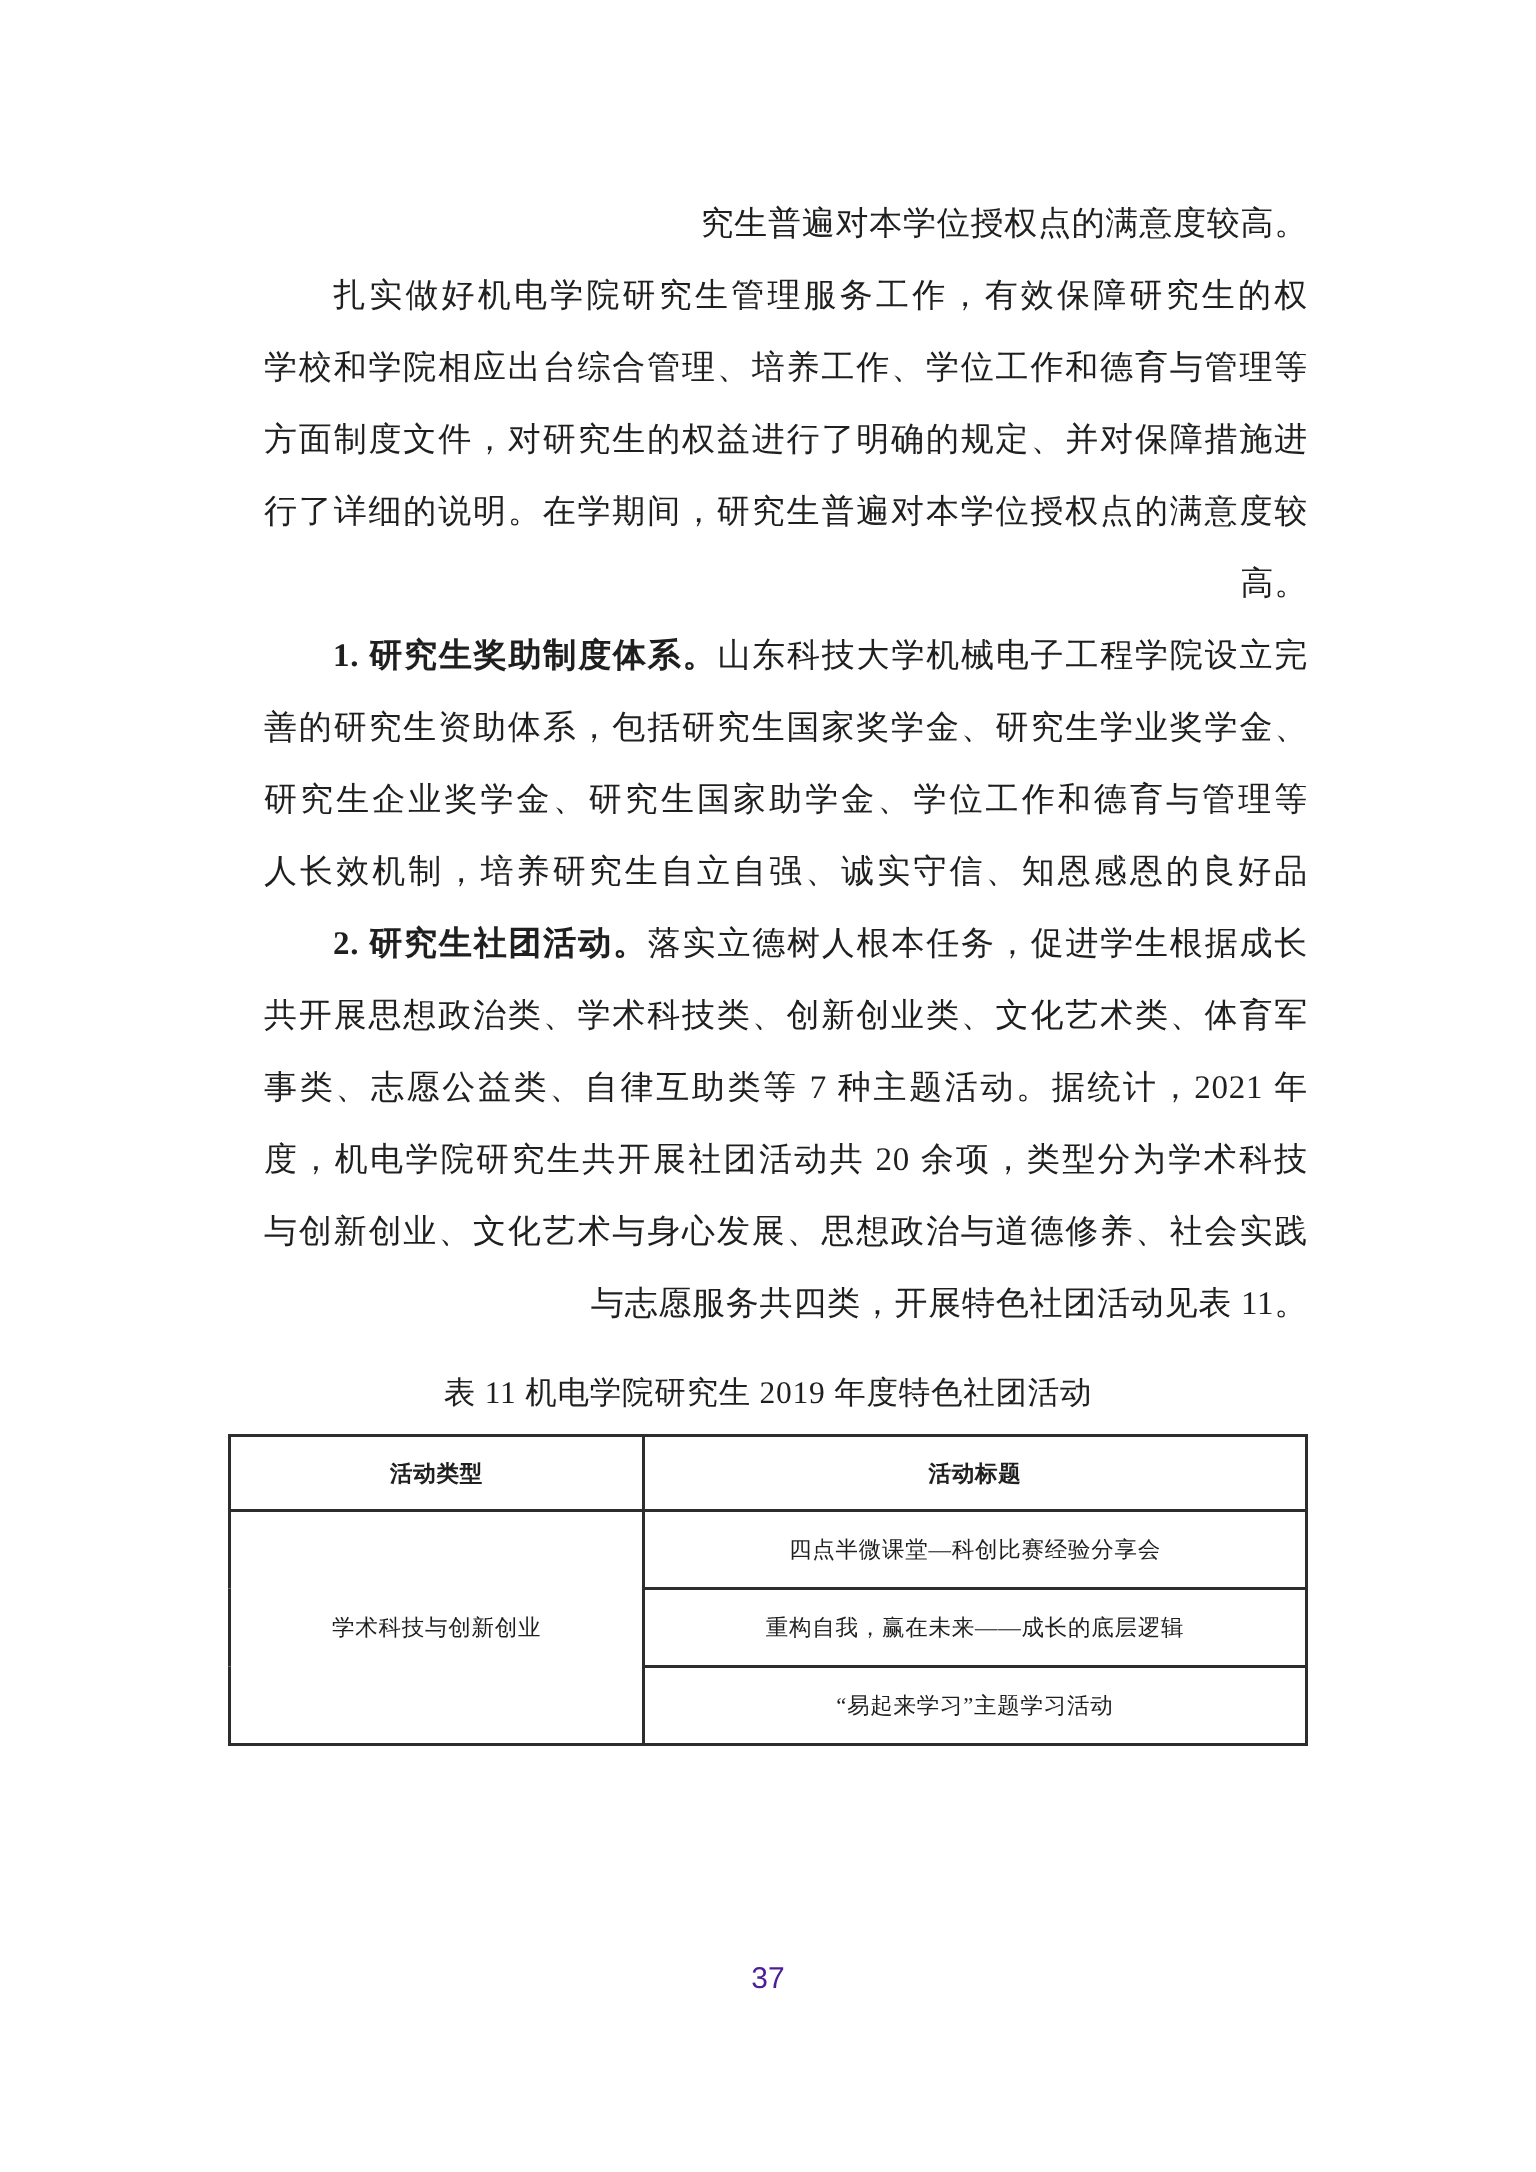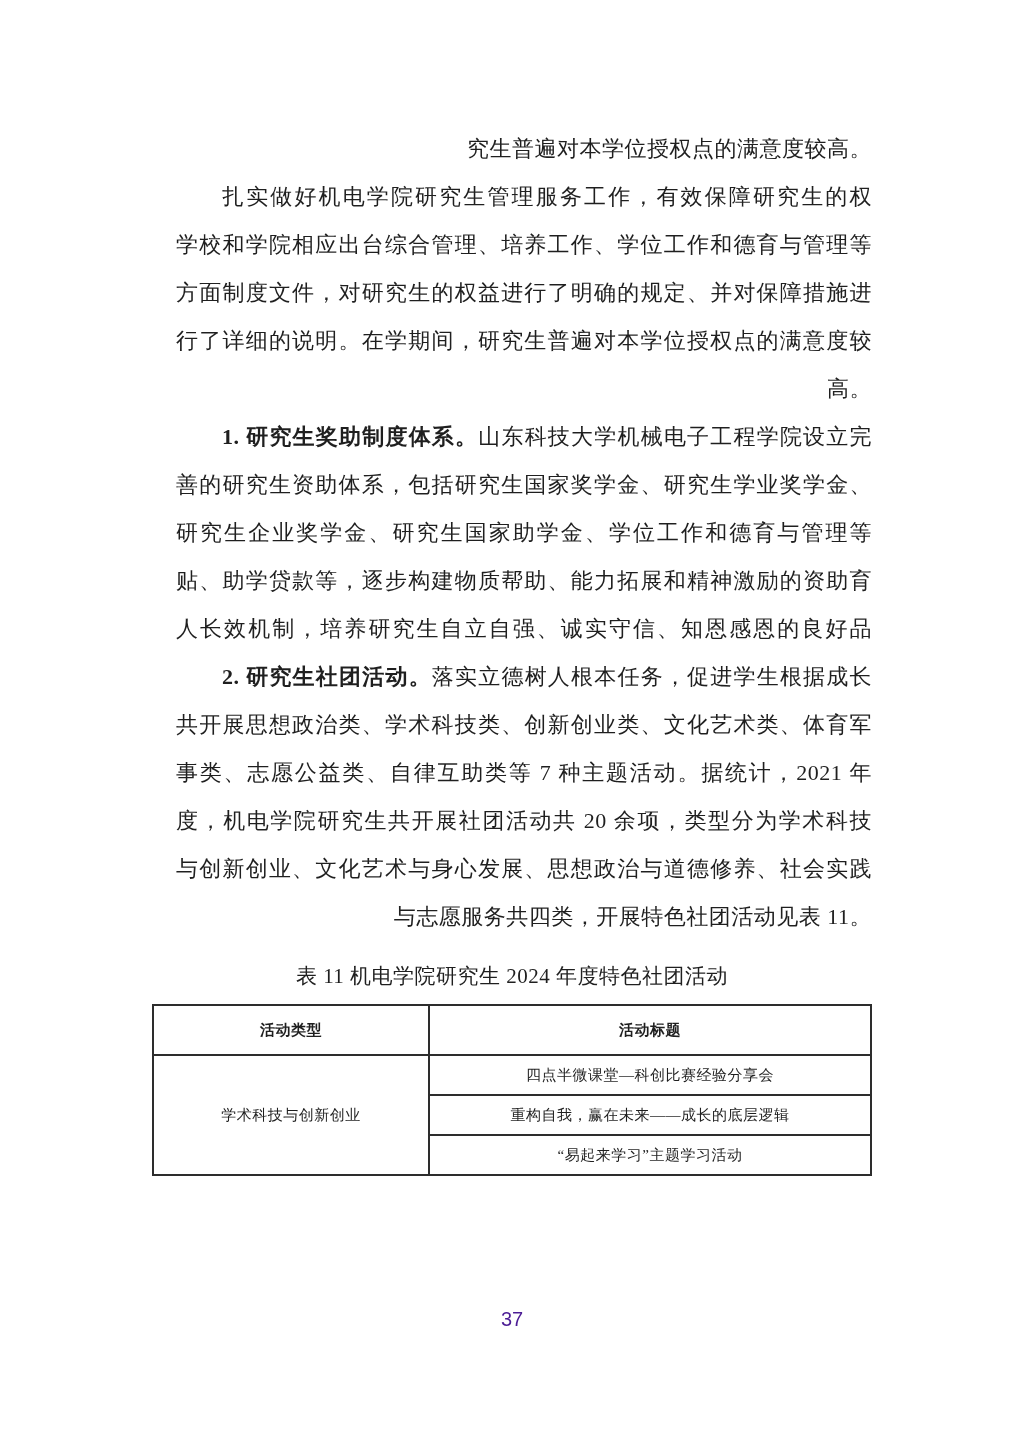--- a/index.html
+++ b/index.html
@@ -50,21 +50,21 @@
   table.doc-table th,
   table.doc-table td {
     border:2px solid #2d2d2d;
     text-align:center;
     vertical-align:middle;
     font-size:15px;
     letter-spacing:0.5px;
     font-weight:400;
   }
   table.doc-table th { height:50px; font-weight:700; }
-  table.doc-table td { height:40px;font-family:Liberation Serif, serif; }
+  table.doc-table td { height:52px;font-family:Liberation Serif, serif; }
   td.category-cell { font-weight:700; }
   .page-number {
     position:absolute;
     top:1308px;
     left:0;
     width:100%;
     text-align:center;
     font-size:20px;
     color:#4c1d95;
     font-family:"Liberation Sans","DejaVu Sans",sans-serif;
@@ -78,31 +78,30 @@
   <div id="paragraphs">
       <div class="line"><span>究生普遍对本学位授权点的满意度较高。</span></div>
       <div class="line fill indent"><span>扎实做好机电学院研究生管理服务工作，有效保障研究生的权益，</span></div>
       <div class="line fill"><span>学校和学院相应出台综合管理、培养工作、学位工作和德育与管理等</span></div>
       <div class="line fill"><span>方面制度文件，对研究生的权益进行了明确的规定、并对保障措施进</span></div>
       <div class="line fill"><span>行了详细的说明。在学期间，研究生普遍对本学位授权点的满意度较</span></div>
       <div class="line"><span>高。</span></div>
       <div class="line fill indent"><span class="bold">1. 研究生奖助制度体系。</span><span>山东科技大学机械电子工程学院设立完</span></div>
       <div class="line fill"><span>善的研究生资助体系，包括研究生国家奖学金、研究生学业奖学金、</span></div>
       <div class="line fill"><span>研究生企业奖学金、研究生国家助学金、学位工作和德育与管理等</span></div>
-      <div class="line fill"><span>贴、助学贷款等，逐步构建物质帮助、能力拓展和精神激励的资助育</span></div>
       <div class="line fill"><span>人长效机制，培养研究生自立自强、诚实守信、知恩感恩的良好品质。</span></div>
       <div class="line fill indent"><span class="bold">2. 研究生社团活动。</span><span>落实立德树人根本任务，促进学生根据成长</span></div>
       <div class="line fill"><span>共开展思想政治类、学术科技类、创新创业类、文化艺术类、体育军</span></div>
       <div class="line fill"><span>事类、志愿公益类、自律互助类等 7 种主题活动。据统计，2021 年</span></div>
       <div class="line fill"><span>度，机电学院研究生共开展社团活动共 20 余项，类型分为学术科技</span></div>
       <div class="line fill"><span>与创新创业、文化艺术与身心发展、思想政治与道德修养、社会实践</span></div>
       <div class="line"><span>与志愿服务共四类，开展特色社团活动见表 11。</span></div>
     </div>
 
-  <div class="caption">表 11 机电学院研究生 2024 年度特色社团活动</div>
+  <div class="caption">表 11 机电学院研究生 2019 年度特色社团活动</div>
 
   <table class="doc-table">
     <colgroup>
       <col style="width:276px">
       <col>
     </colgroup>
     <thead>
       <tr>
         <th>活动类型</th>
         <th>活动标题</th>

